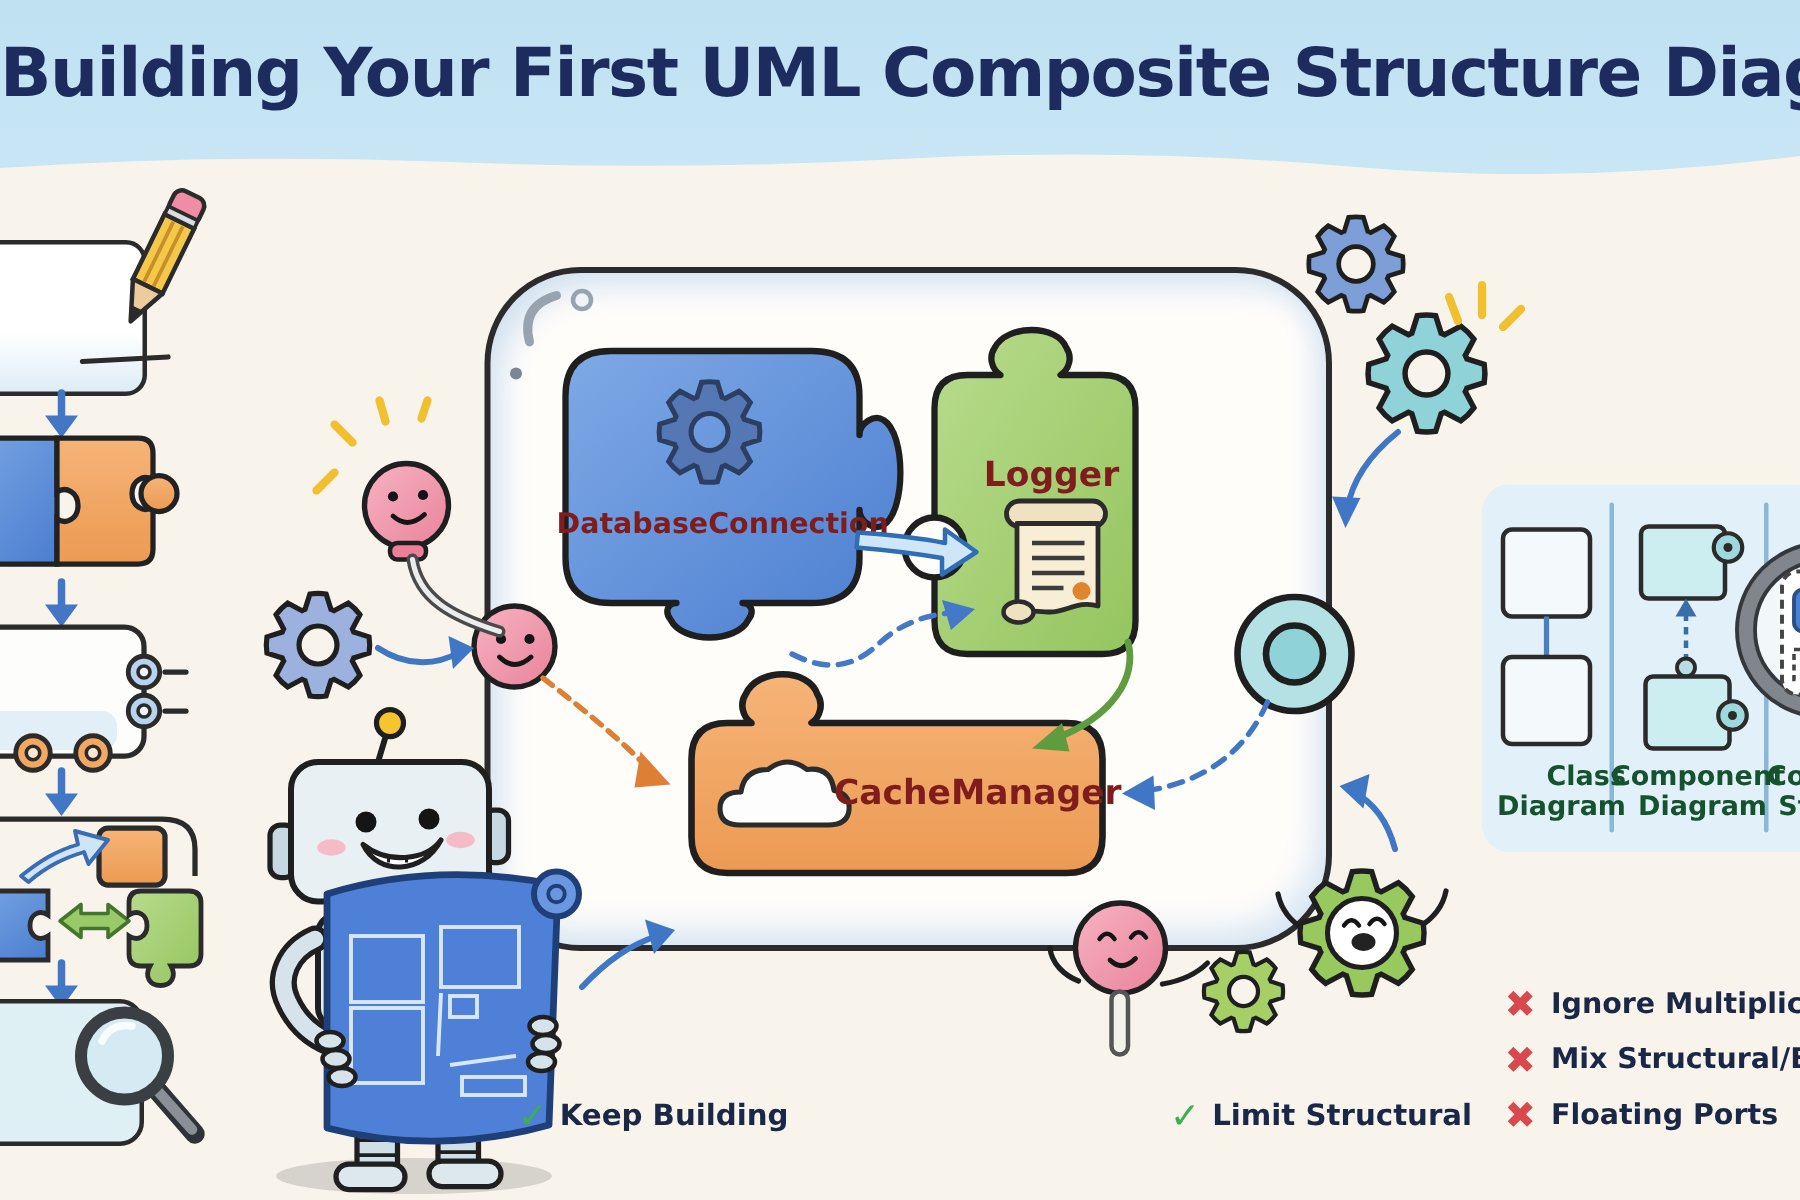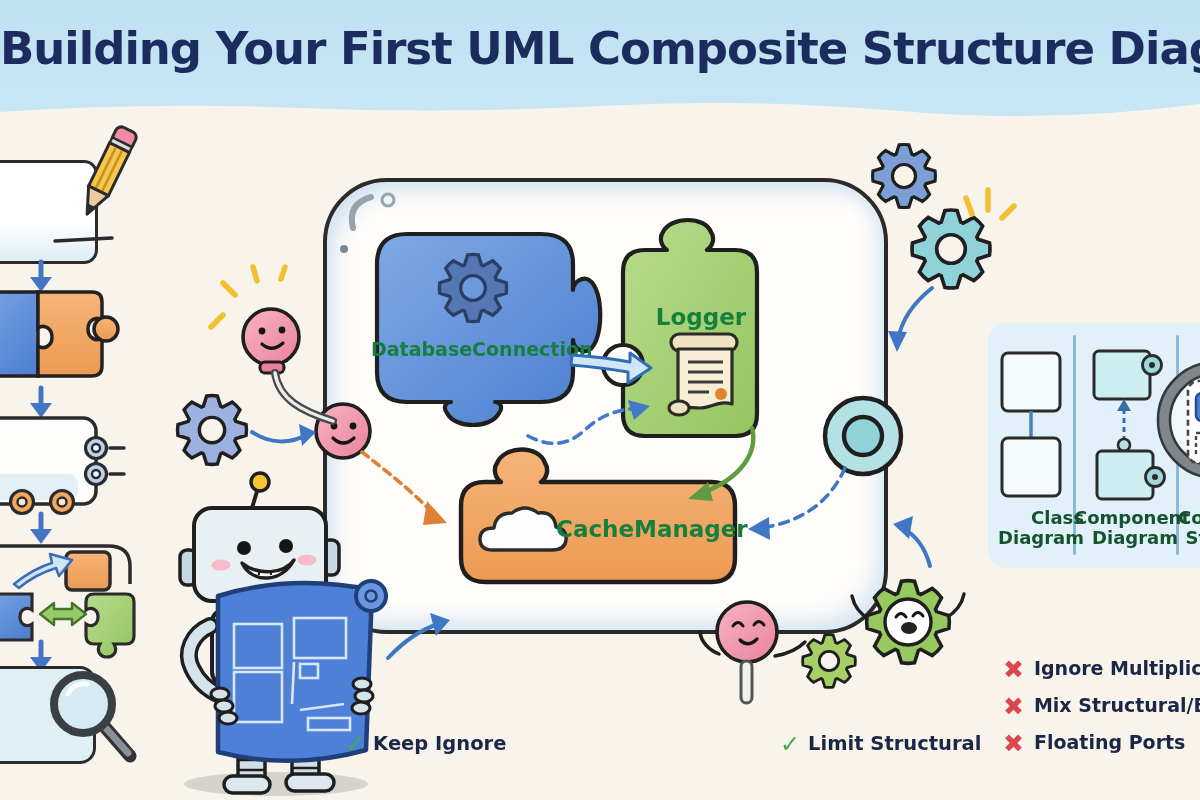--- a/index.html
+++ b/index.html
@@ -10,21 +10,21 @@
   .banner{left:0;top:0;width:1200px;height:116px;background:linear-gradient(#bfe1f2,#c9e6f5);}
   .title{left:0;top:22px;width:1200px;text-align:center;white-space:nowrap;
          font-size:45px;font-weight:800;letter-spacing:-1px;color:#1d2c5e;}
   .banner-wave{left:0;top:98px;width:1200px;height:22px;}
   
   .main-frame{left:323px;top:178px;width:557px;height:448px;background:#fffdfa;
 
         border:4.5px solid #2b2b2b;border-radius:64px;
         box-shadow:inset 10px 12px 22px -4px #cfe0f1, inset -10px -14px 22px -4px #d6e5f3;}
   
-  .plabel{font-weight:800;color:#15803d;text-align:center;}
+  .plabel{font-weight:800;color:#7f1d1d;text-align:center;}
   
   .panel{left:988px;top:323px;width:270px;height:245px;background:#e1f0f9;border-radius:18px;}
   .panel-divider{width:3px;background:#8cb8d8;border-radius:2px;}
   .panel-label{font-size:18px;font-weight:800;color:#14532d;text-align:right;line-height:1.12;}
   
   .practice{top:730px;white-space:nowrap;font-size:19.5px;font-weight:800;color:#1a2747;}
   .practice .check{color:#3fae4e;font-size:24px;margin-right:8px;vertical-align:-2px;}
   .mistake{left:1003px;white-space:nowrap;font-size:19px;font-weight:800;color:#1a2747;}
   .mistake .cross{color:#d9484c;font-size:25px;margin-right:10px;vertical-align:-3px;}
   svg{display:block;overflow:visible;}
@@ -356,21 +356,21 @@
       <circle cx="68" cy="67" r="58" fill="none" stroke="#33383d" stroke-width="2.6"></circle>
       <circle cx="68" cy="67" r="46" fill="none" stroke="#33383d" stroke-width="2.6"></circle>
       <rect x="40" y="28" width="62" height="82" rx="10" fill="#ffffff" stroke="#444" stroke-width="2.6" stroke-dasharray="6 4"></rect>
       <rect x="48" y="40" width="48" height="28" rx="6" fill="#4c80d2" stroke="#2b4f8e" stroke-width="2.6"></rect>
       <rect x="48" y="80" width="22" height="20" fill="none" stroke="#444" stroke-width="2.4" stroke-dasharray="4 3"></rect>
     </svg>
     <div class="abs panel-label" style="left:190px;top:185px;width:104px;">Composite Structure</div>
   </div>
 
   <div class="abs practice" style="left:345px;">
-    <span class="check">✓</span><span>Keep Ignore</span>
+    <span class="check">✓</span><span>Keep Building</span>
   </div>
   <div class="abs practice" style="left:780px;">
     <span class="check">✓</span><span>Limit Structural</span>
   </div>
 
   <div class="abs mistake" style="top:655px;">
     <span class="cross">✖</span><span>Ignore Multiplicity</span>
   </div>
   <div class="abs mistake" style="top:692px;">
     <span class="cross">✖</span><span>Mix Structural/Behavioral</span>

